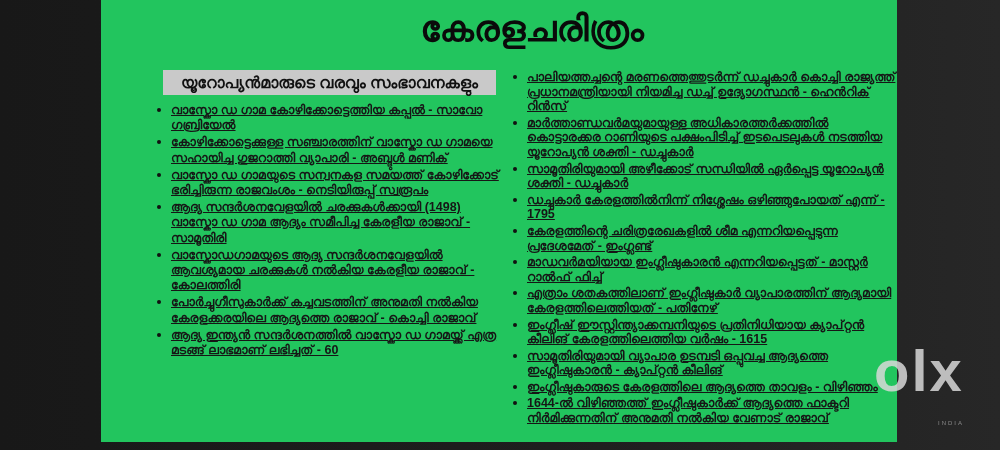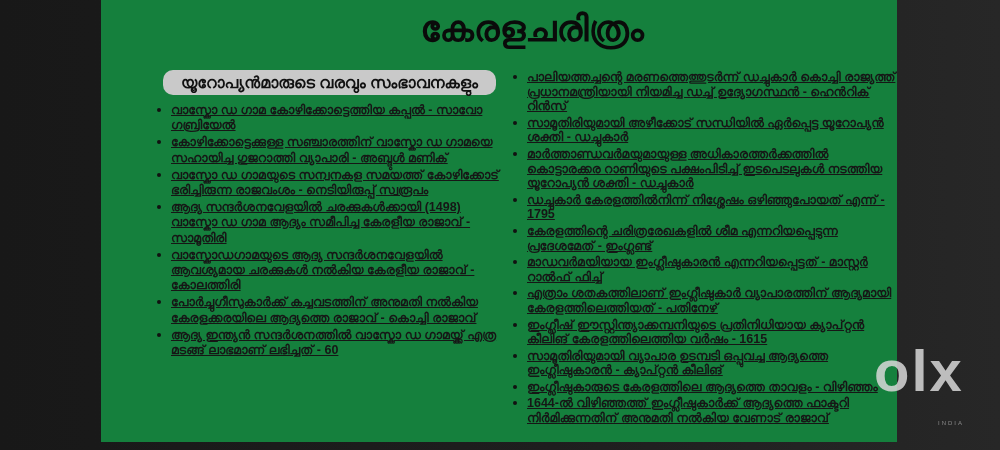--- a/index.html
+++ b/index.html
@@ -3,33 +3,33 @@
 <meta charset="utf-8">
 <style>
   html,body{margin:0;padding:0;}
   body{
     width:1000px;height:450px;position:relative;overflow:hidden;
     background:linear-gradient(90deg,#181818 0%,#1e1e1e 55%,#272727 100%);
     font-family:"Liberation Sans","DejaVu Sans",sans-serif;
   }
   .page{
     position:absolute;left:101px;top:0;width:796px;height:442px;
-    background:#15803d;color:#161616;overflow:hidden;
+    background:#22c55e;color:#161616;overflow:hidden;
   }
   .title{
     margin:6px 0 0 0;padding-left:66px;text-align:center;
     font-size:36px;line-height:46px;font-weight:800;color:#0a0a0a;
   }
   .columns{display:flex;margin-top:18px;padding-left:49px;}
   .col-left{width:356px;flex:0 0 356px;}
   .col-right{width:391px;flex:0 0 391px;}
   .header-box{
     background:#c9c9c9;color:#111;
     margin:0 10px 8px 13px;padding:4px 6px 3px 6px;
-    font-size:16px;font-weight:700;text-align:center;white-space:nowrap;border-radius:10px;
+    font-size:16px;font-weight:700;text-align:center;white-space:nowrap;
   }
   ul.bullets{list-style:none;margin:0;padding:0;font-size:12.5px;line-height:15.2px;}
   .col-right ul.bullets{line-height:14.6px;}
   ul.bullets li{position:relative;padding-left:21px;margin-bottom:2px;font-weight:600;text-decoration:underline;}
   ul.bullets li::before{
     content:"";position:absolute;left:7px;top:5px;width:4px;height:4px;
     background:#111;border-radius:50%;
   }
   .watermark{
     position:absolute;left:874px;top:342px;z-index:5;
@@ -56,22 +56,22 @@
           <li>ആദ്യ സന്ദർശനവേളയിൽ ചരക്കുകൾക്കായി (1498) വാസ്കോ ഡ ഗാമ ആദ്യം സമീപിച്ച കേരളീയ രാജാവ് - സാമൂതിരി</li>
           <li>വാസ്കോഡഗാമയുടെ ആദ്യ സന്ദർശനവേളയിൽ ആവശ്യമായ ചരക്കുകൾ നൽകിയ കേരളീയ രാജാവ് - കോലത്തിരി</li>
           <li>പോർച്ചുഗീസുകാർക്ക് കച്ചവടത്തിന് അനുമതി നൽകിയ കേരളക്കരയിലെ ആദ്യത്തെ രാജാവ് - കൊച്ചി രാജാവ്</li>
           <li>ആദ്യ ഇന്ത്യൻ സന്ദർശനത്തിൽ വാസ്കോ ഡ ഗാമയ്ക്ക് എത്ര മടങ്ങ് ലാഭമാണ് ലഭിച്ചത് - 60</li>
         </ul>
 
     </div>
     <div class="col-right">
       <ul class="bullets">
           <li>പാലിയത്തച്ചന്റെ മരണത്തെത്തുടർന്ന് ഡച്ചുകാർ കൊച്ചി രാജ്യത്ത് പ്രധാനമന്ത്രിയായി നിയമിച്ച ഡച്ച് ഉദ്യോഗസ്ഥൻ - ഹെൻറിക് റിൻസ്</li>
+          <li>മാർത്താണ്ഡവർമയുമായുള്ള അധികാരത്തർക്കത്തിൽ കൊട്ടാരക്കര റാണിയുടെ പക്ഷംപിടിച്ച് ഇടപെടലുകൾ നടത്തിയ യൂറോപ്യൻ ശക്തി - ഡച്ചുകാർ</li>
           <li>സാമൂതിരിയുമായി അഴീക്കോട് സന്ധിയിൽ ഏർപ്പെട്ട യൂറോപ്യൻ ശക്തി - ഡച്ചുകാർ</li>
-          <li>മാർത്താണ്ഡവർമയുമായുള്ള അധികാരത്തർക്കത്തിൽ കൊട്ടാരക്കര റാണിയുടെ പക്ഷംപിടിച്ച് ഇടപെടലുകൾ നടത്തിയ യൂറോപ്യൻ ശക്തി - ഡച്ചുകാർ</li>
           <li>ഡച്ചുകാർ കേരളത്തിൽനിന്ന് നിശ്ശേഷം ഒഴിഞ്ഞുപോയത് എന്ന് - 1795</li>
           <li>കേരളത്തിന്റെ ചരിത്രരേഖകളിൽ ശീമ എന്നറിയപ്പെടുന്ന പ്രദേശമേത് - ഇംഗ്ലണ്ട്</li>
           <li>മാഡവർമയിയായ ഇംഗ്ലീഷുകാരൻ എന്നറിയപ്പെട്ടത് - മാസ്റ്റർ റാൽഫ് ഫിച്ച്</li>
           <li>എത്രാം ശതകത്തിലാണ് ഇംഗ്ലീഷുകാർ വ്യാപാരത്തിന് ആദ്യമായി കേരളത്തിലെത്തിയത് - പതിനേഴ്</li>
           <li>ഇംഗ്ലീഷ് ഈസ്റ്റിന്ത്യാക്കമ്പനിയുടെ പ്രതിനിധിയായ ക്യാപ്റ്റൻ കീലിങ് കേരളത്തിലെത്തിയ വർഷം - 1615</li>
           <li>സാമൂതിരിയുമായി വ്യാപാര ഉടമ്പടി ഒപ്പുവച്ച ആദ്യത്തെ ഇംഗ്ലീഷുകാരൻ - ക്യാപ്റ്റൻ കീലിങ്</li>
           <li>ഇംഗ്ലീഷുകാരുടെ കേരളത്തിലെ ആദ്യത്തെ താവളം - വിഴിഞ്ഞം</li>
           <li>1644-ൽ വിഴിഞ്ഞത്ത് ഇംഗ്ലീഷുകാർക്ക് ആദ്യത്തെ ഫാക്ടറി നിർമിക്കുന്നതിന് അനുമതി നൽകിയ വേണാട് രാജാവ്</li>
         </ul>
     </div>

